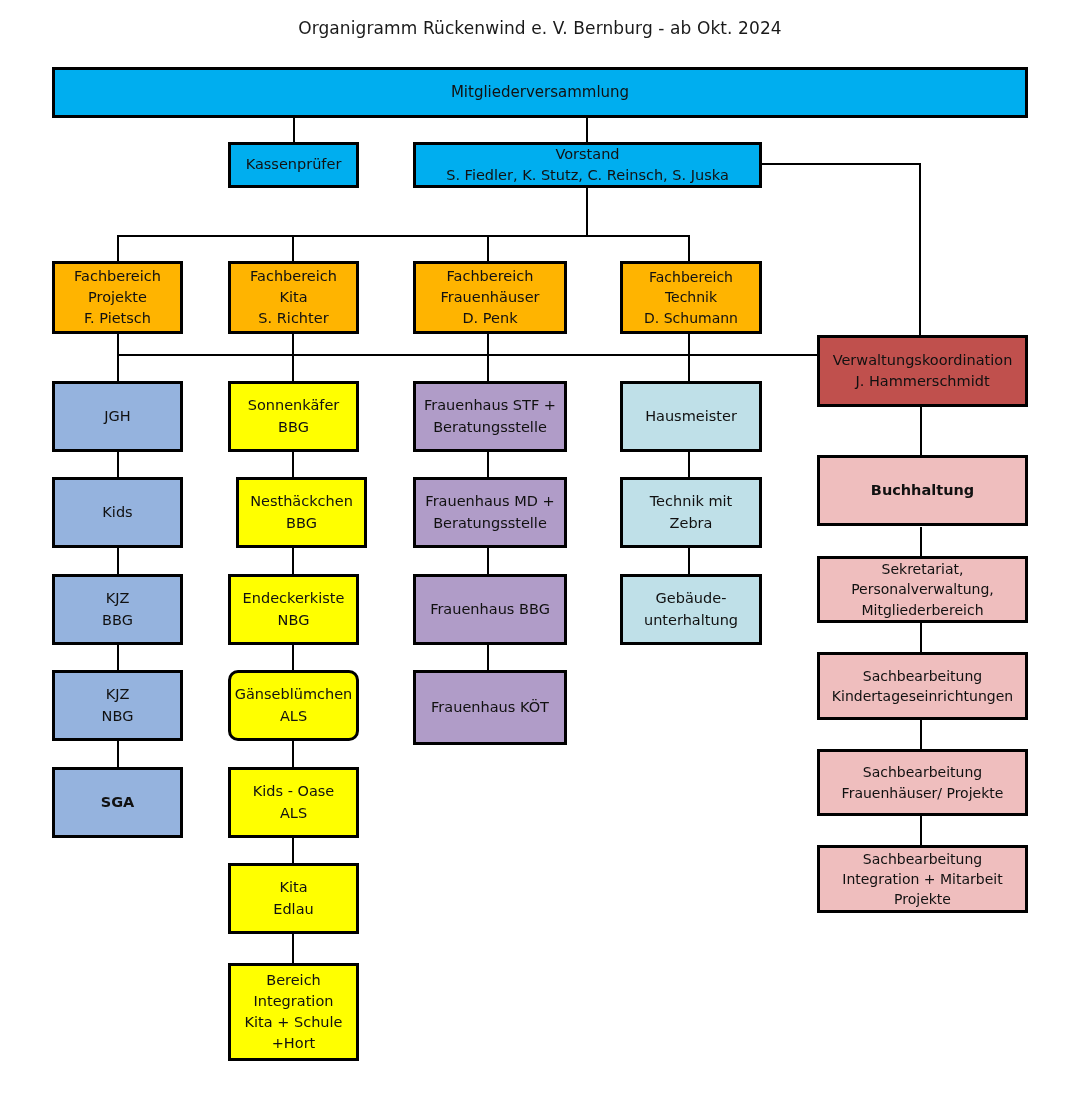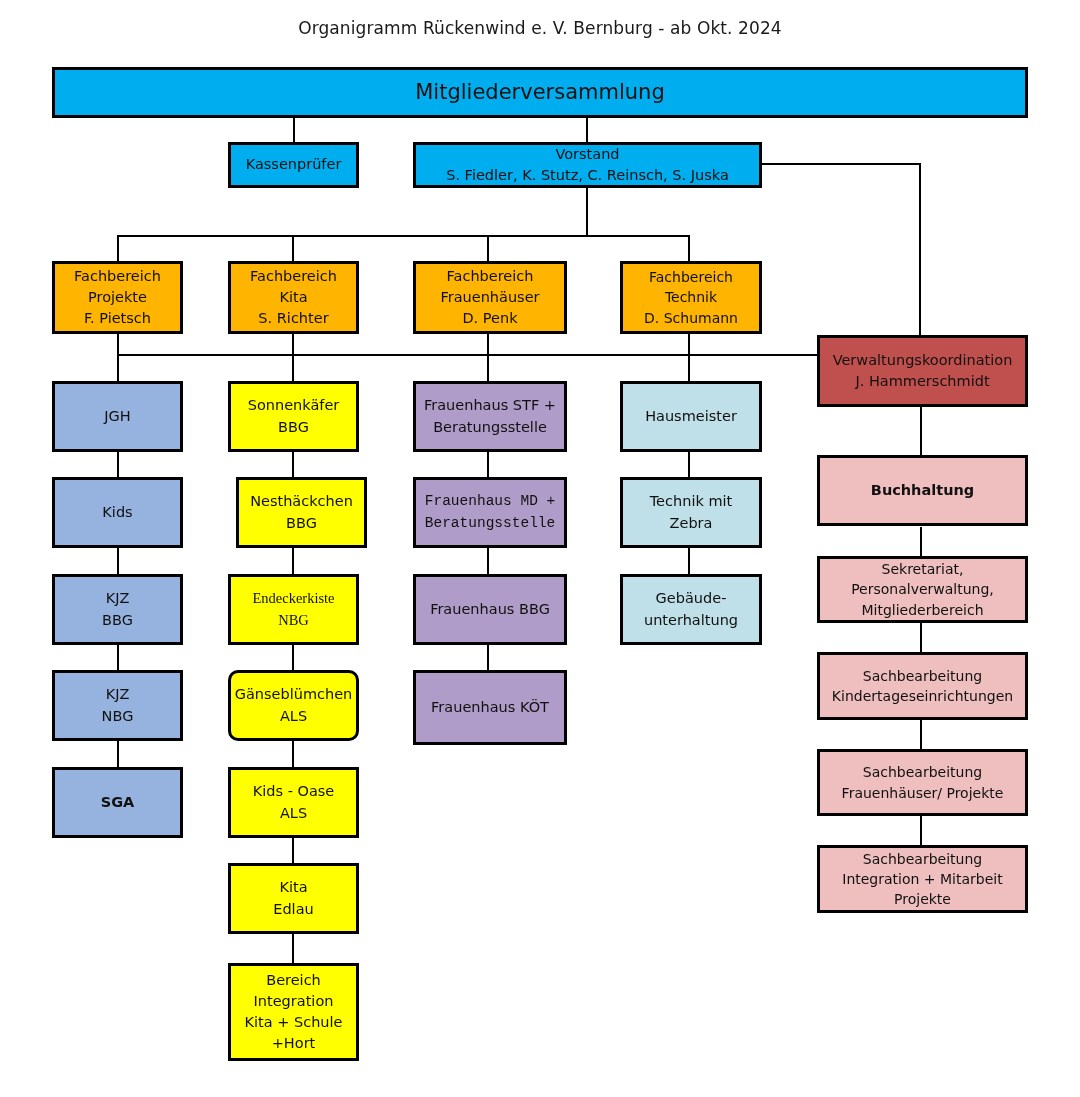--- a/index.html
+++ b/index.html
@@ -42,21 +42,21 @@
     justify-content: center;
     text-align: center;
     color: #111111;
     font-size: 14.5px;
     line-height: 1.45;
     padding: 2px 5px;
     white-space: pre-line;
     z-index: 2;
   }
   .node.small { font-size: 14px; }
-  .node.title-node { font-size: 21px; }
+  .node.title-node { font-size: 15px; }
 </style>
 </head>
 <body>
 
 <div id="org-root">
 
   <div class="chart-title">Organigramm Rückenwind e. V. Bernburg - ab Okt. 2024</div>
 
   <div class="conn v" style="left:293px; top:117px; height:26px;"></div>
   <div class="conn v" style="left:586px; top:117px; height:26px;"></div>
@@ -129,35 +129,35 @@
   <div class="node" style="left:52px; top:574px; width:131px; height:71px; background:#95B3DE;">KJZ
 BBG</div>
   <div class="node" style="left:52px; top:670px; width:131px; height:71px; background:#95B3DE;">KJZ
 NBG</div>
   <div class="node" style="left:52px; top:767px; width:131px; height:71px; background:#95B3DE;font-weight:bold;">SGA</div>
 
   <div class="node" style="left:228px; top:381px; width:131px; height:71px; background:#FFFF00;">Sonnenkäfer
 BBG</div>
   <div class="node" style="left:236px; top:477px; width:131px; height:71px; background:#FFFF00;">Nesthäckchen
 BBG</div>
-  <div class="node" style="left:228px; top:574px; width:131px; height:71px; background:#FFFF00;font-family:Liberation Serif, serif;">Endeckerkiste
+  <div class="node" style="left:228px; top:574px; width:131px; height:71px; background:#FFFF00;">Endeckerkiste
 NBG</div>
   <div class="node" style="left:228px; top:670px; width:131px; height:71px; background:#FFFF00;border-radius:10px;">Gänseblümchen
 ALS</div>
   <div class="node" style="left:228px; top:767px; width:131px; height:71px; background:#FFFF00;">Kids - Oase
 ALS</div>
   <div class="node" style="left:228px; top:863px; width:131px; height:71px; background:#FFFF00;">Kita
 Edlau</div>
   <div class="node" style="left:228px; top:963px; width:131px; height:98px; background:#FFFF00;">Bereich Integration
 Kita + Schule
 +Hort</div>
 
   <div class="node" style="left:413px; top:381px; width:154px; height:71px; background:#B09CC8;">Frauenhaus STF +
 Beratungsstelle</div>
-  <div class="node" style="left:413px; top:477px; width:154px; height:71px; background:#B09CC8;font-family:Liberation Mono, monospace;">Frauenhaus MD +
+  <div class="node" style="left:413px; top:477px; width:154px; height:71px; background:#B09CC8;">Frauenhaus MD +
 Beratungsstelle</div>
   <div class="node" style="left:413px; top:574px; width:154px; height:71px; background:#B09CC8;">Frauenhaus BBG</div>
   <div class="node" style="left:413px; top:670px; width:154px; height:75px; background:#B09CC8;">Frauenhaus KÖT</div>
 
   <div class="node" style="left:620px; top:381px; width:142px; height:71px; background:#BFE0E8;">Hausmeister</div>
   <div class="node" style="left:620px; top:477px; width:142px; height:71px; background:#BFE0E8;">Technik mit Zebra</div>
   <div class="node" style="left:620px; top:574px; width:142px; height:71px; background:#BFE0E8;">Gebäude-
 unterhaltung</div>
 
   <div class="node" style="left:817px; top:455px; width:211px; height:71px; background:#EFBEBE;font-weight:bold;">Buchhaltung</div>

